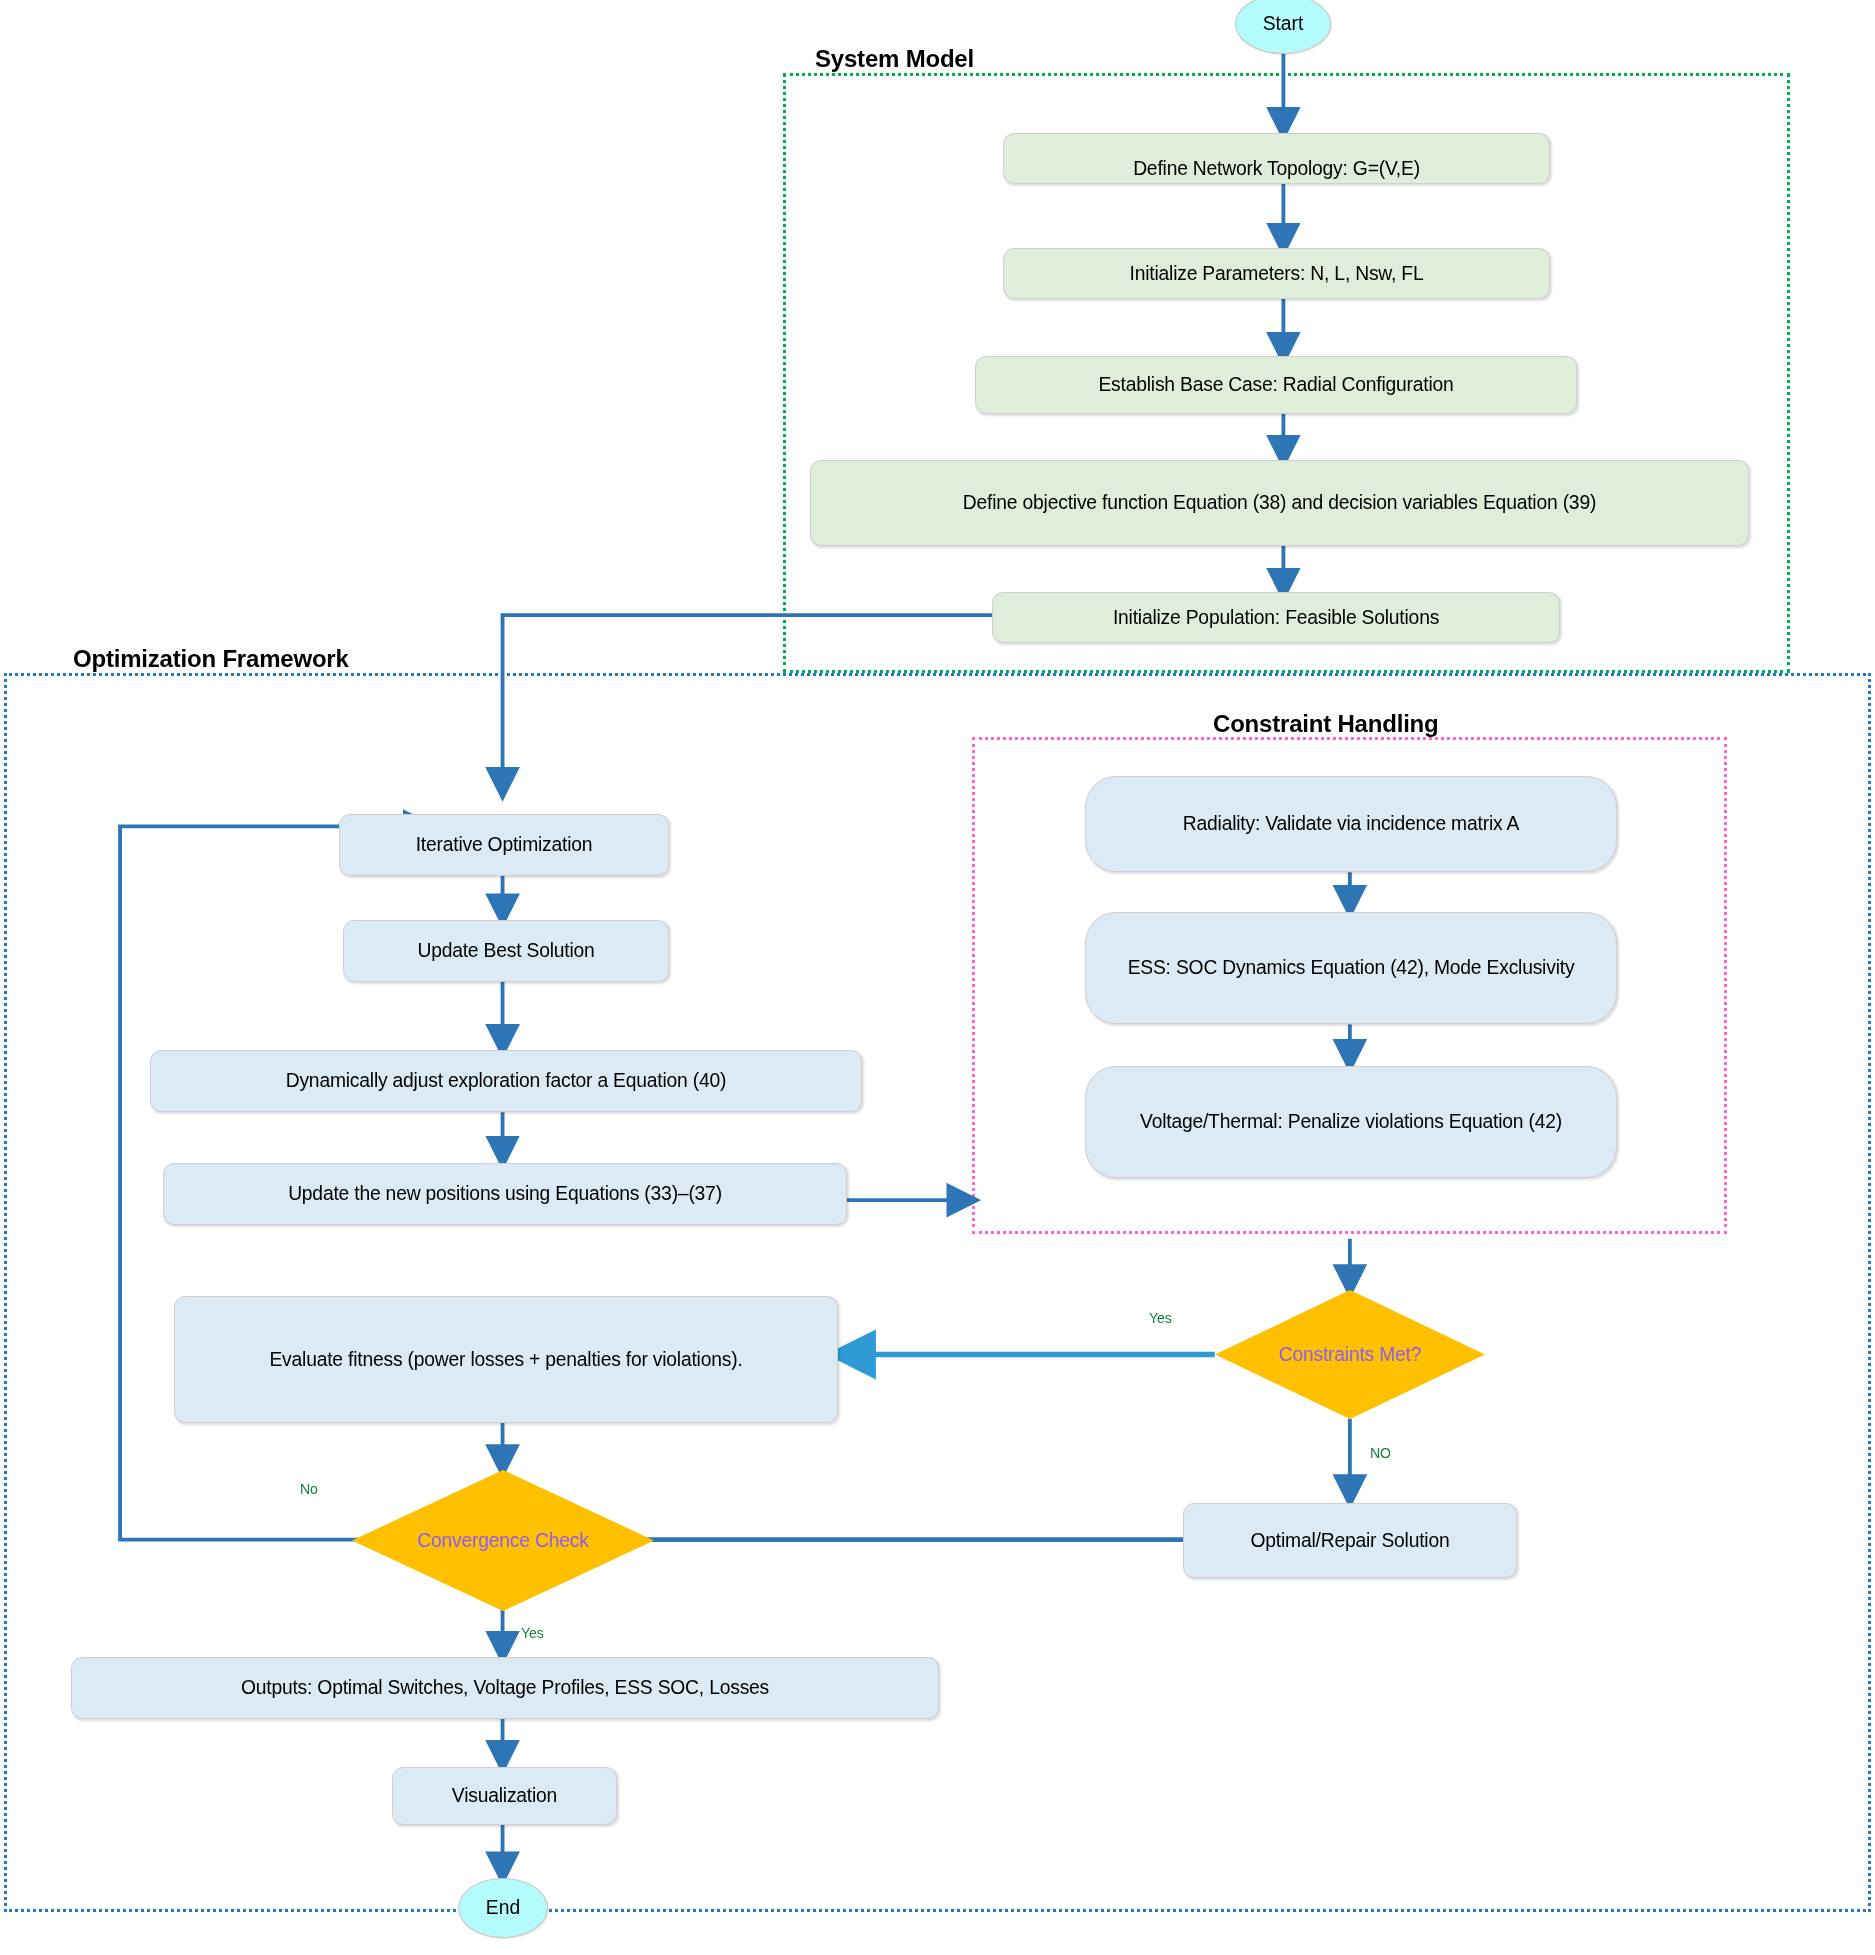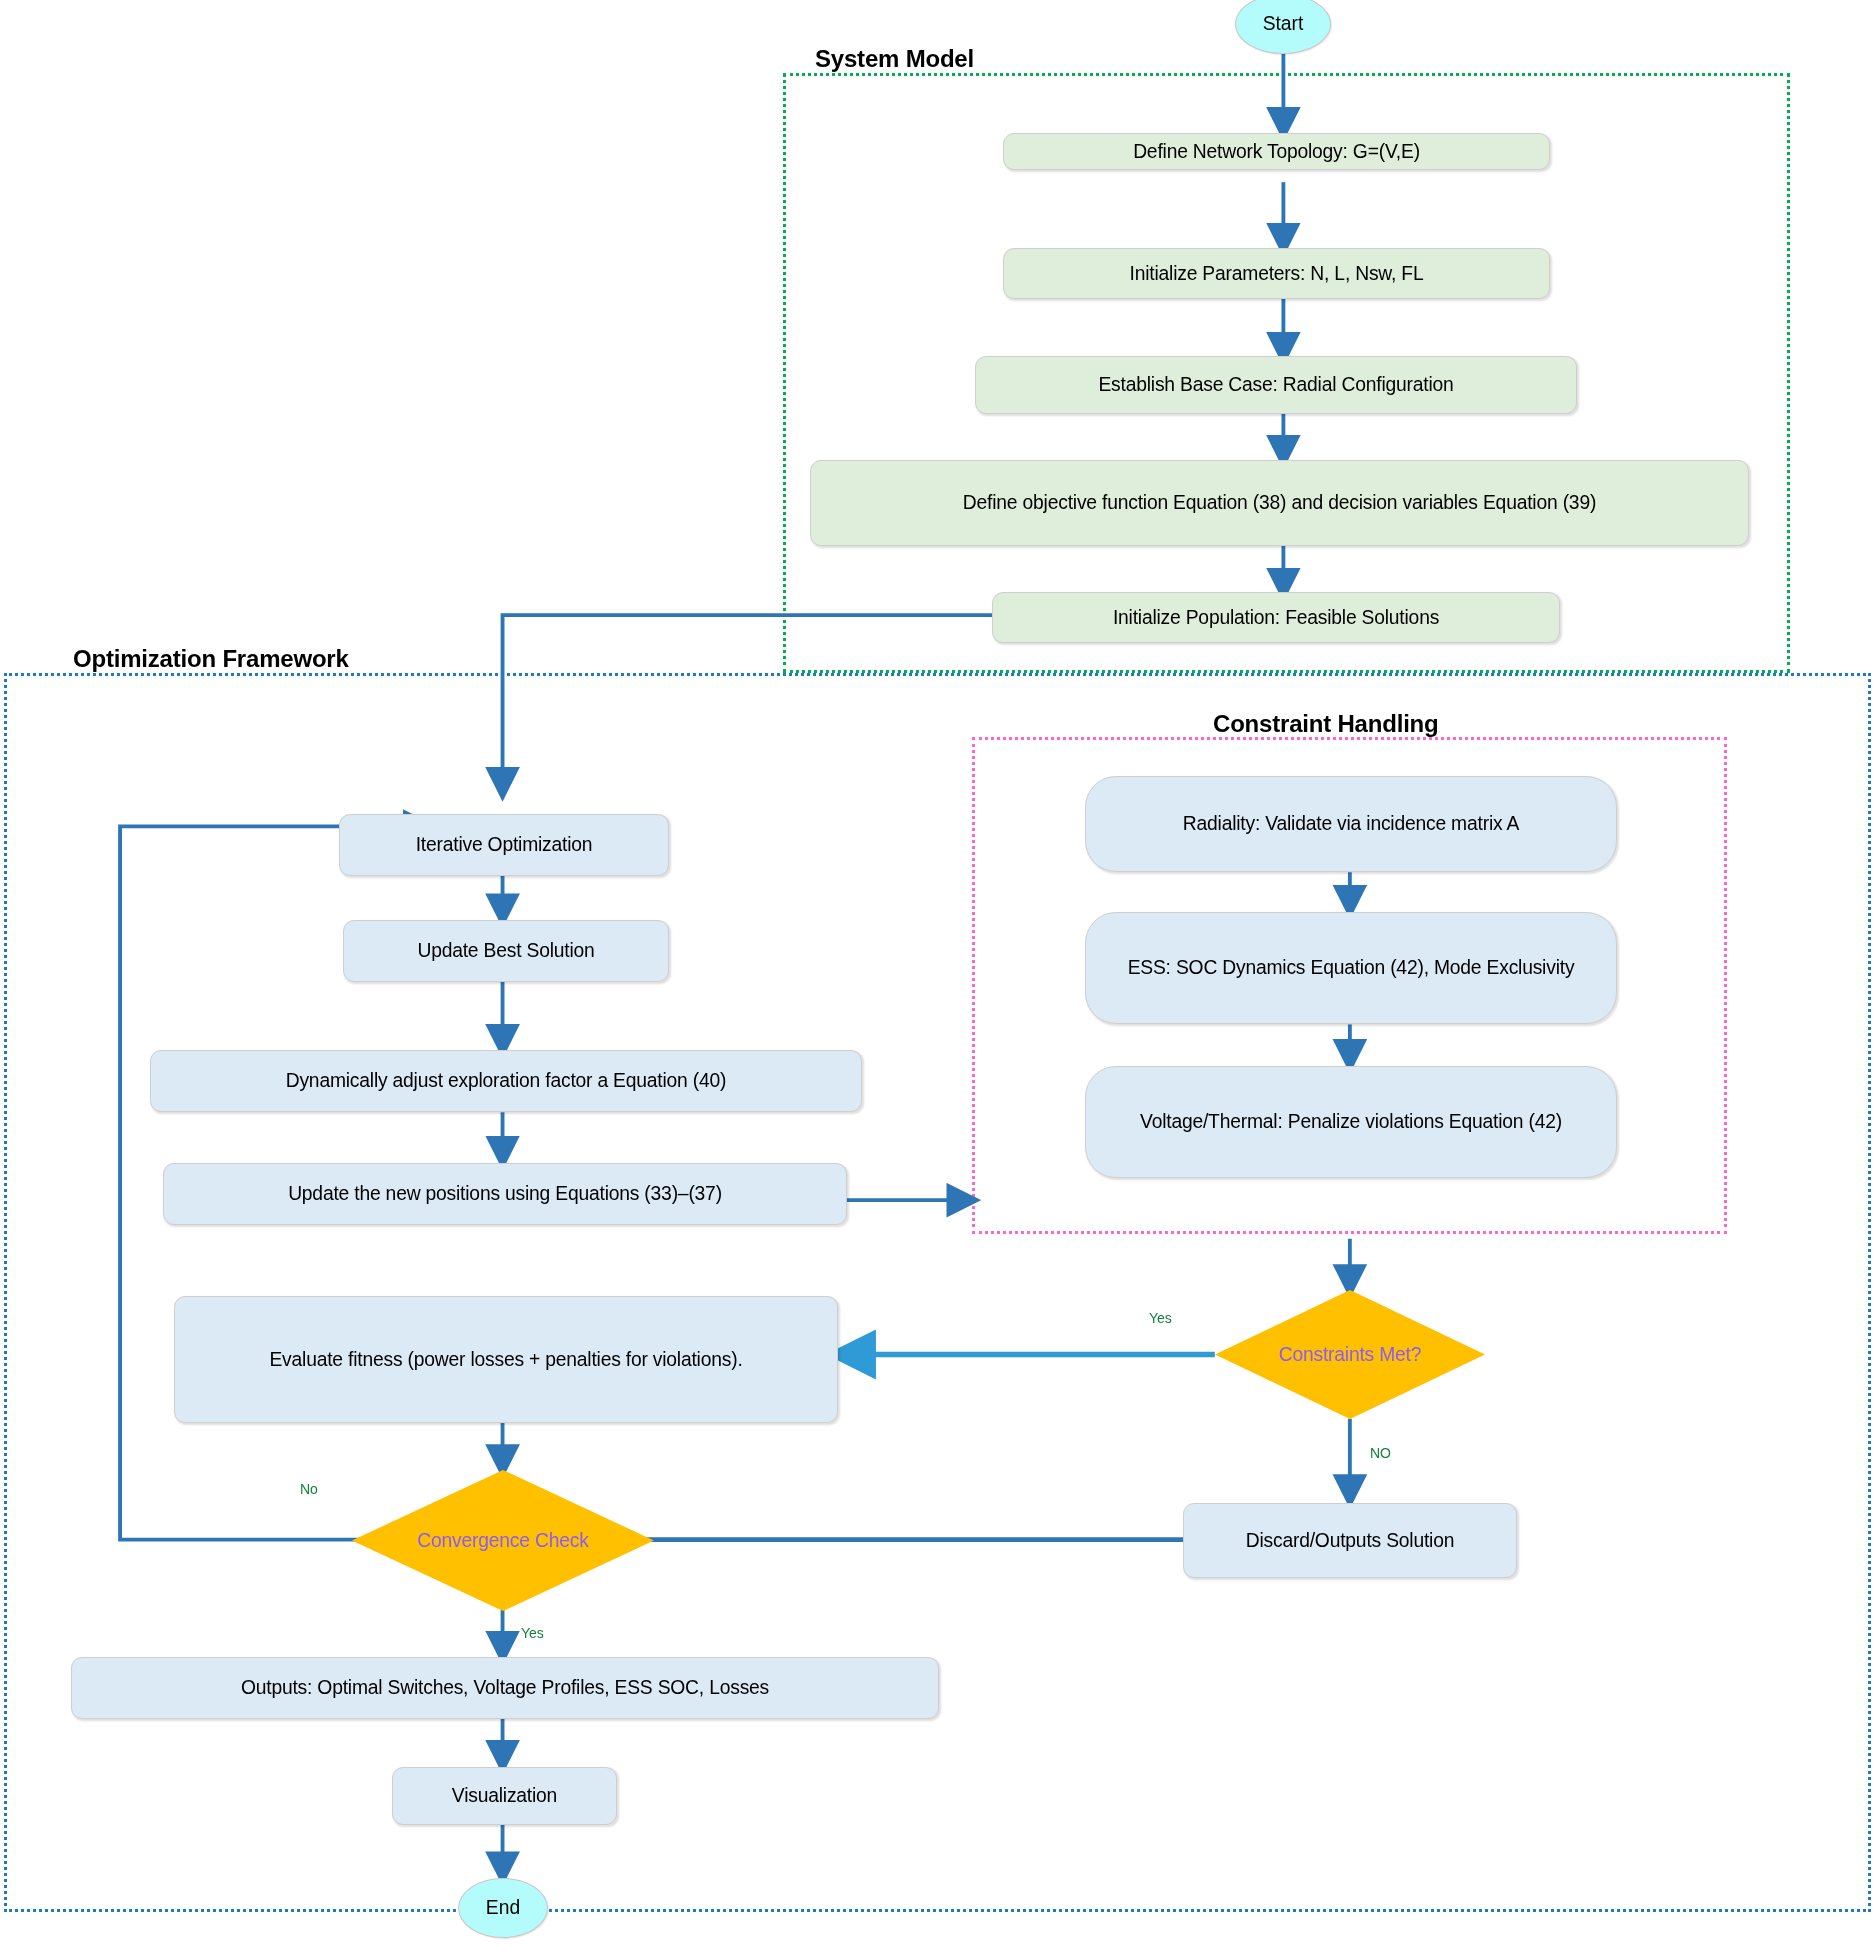--- a/index.html
+++ b/index.html
@@ -162,21 +162,21 @@
     </g>
   </svg>
 
   <div class="terminator" style="left:1235px;top:-6.4px;width:96px;height:60px;">
     <span>Start</span>
   </div>
   <div class="terminator" style="left:458px;top:1878px;width:90px;height:60px;">
     <span>End</span>
   </div>
 
-  <div class="node green" style="left:1003px;top:133px;width:547px;height:37px;">
+  <div class="node green" style="left:1003px;top:133px;width:547px;height:51px;align-items:flex-end;">
     <span>Define Network Topology: G=(V,E)</span>
   </div>
   <div class="node green" style="left:1003px;top:248px;width:547px;height:51px;">
     <span>Initialize Parameters: N, L, Nsw, FL</span>
   </div>
   <div class="node green" style="left:975px;top:356px;width:602px;height:58px;">
     <span>Establish Base Case: Radial Configuration</span>
   </div>
   <div class="node green" style="left:810px;top:460px;width:939px;height:86px;">
     <span>Define objective function Equation (38) and decision variables Equation (39)</span>
@@ -194,21 +194,21 @@
   <div class="node blue" style="left:150px;top:1050px;width:712px;height:62px;">
     <span>Dynamically adjust exploration factor a Equation (40)</span>
   </div>
   <div class="node blue" style="left:163px;top:1163px;width:684px;height:62px;">
     <span>Update the new positions using Equations (33)–(37)</span>
   </div>
   <div class="node blue" style="left:174px;top:1296px;width:664px;height:127px;">
     <span>Evaluate fitness (power losses + penalties for violations).</span>
   </div>
   <div class="node blue" style="left:1183px;top:1503px;width:334px;height:75px;">
-    <span>Discard/Outputs Solution</span>
+    <span>Optimal/Repair Solution</span>
   </div>
   <div class="node blue" style="left:71px;top:1657px;width:868px;height:62px;">
     <span>Outputs: Optimal Switches, Voltage Profiles, ESS SOC, Losses</span>
   </div>
   <div class="node blue" style="left:392px;top:1767px;width:225px;height:58px;">
     <span>Visualization</span>
   </div>
 
   <div class="node blue pillbig" style="left:1085px;top:776px;width:532px;height:96px;">
     <span>Radiality: Validate via incidence matrix A</span>

